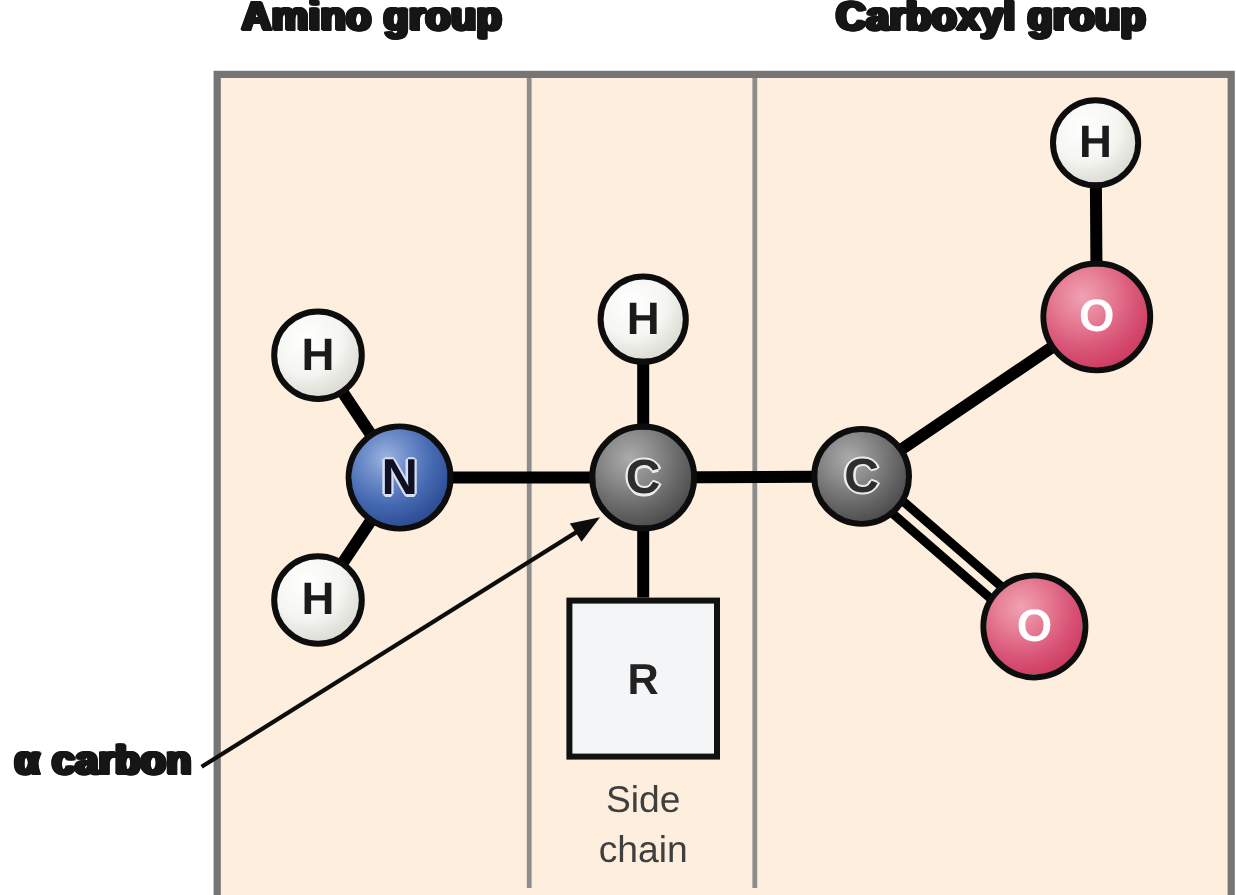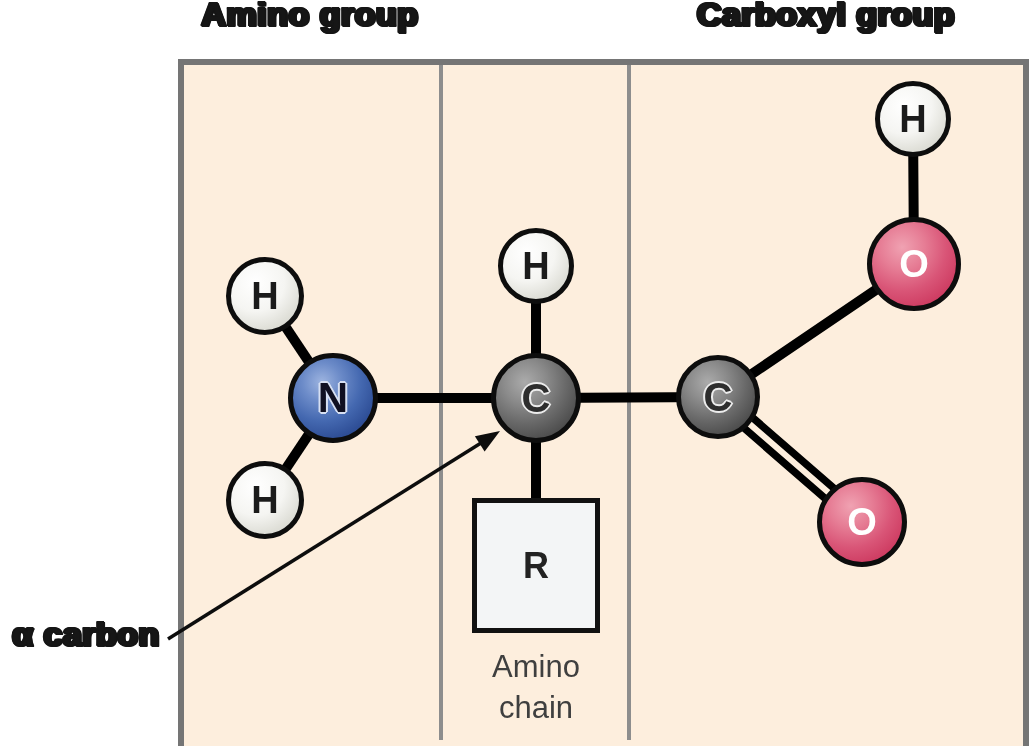--- a/index.html
+++ b/index.html
@@ -137,21 +137,21 @@
 <div class="atom atom-h" id="atom-amino-h-bottom">H</div>
 <div class="atom atom-n" id="atom-nitrogen">N</div>
 <div class="atom atom-h" id="atom-alpha-h">H</div>
 <div class="atom atom-c" id="atom-alpha-carbon">C</div>
 <div class="atom atom-c" id="atom-carboxyl-carbon">C</div>
 <div class="atom atom-o" id="atom-hydroxyl-o">O</div>
 <div class="atom atom-h" id="atom-hydroxyl-h">H</div>
 <div class="atom atom-o" id="atom-carbonyl-o">O</div>
 
 <div class="abs" id="r-box">R</div>
-<div class="abs" id="label-side-chain">Amino
+<div class="abs" id="label-side-chain">Side
 chain</div>
 
 <div class="abs fat-label" id="label-alpha">α carbon</div>
 
 <svg class="layer" width="1030" height="746" viewBox="0 0 1030 746">
   <line x1="168" y1="639" x2="481" y2="443" stroke="#0d0d0d" stroke-width="3.5"></line>
   <polygon points="500,431 484.6,451.5 474.9,436.3" fill="#0d0d0d"></polygon>
 </svg>
 
 </body></html>

